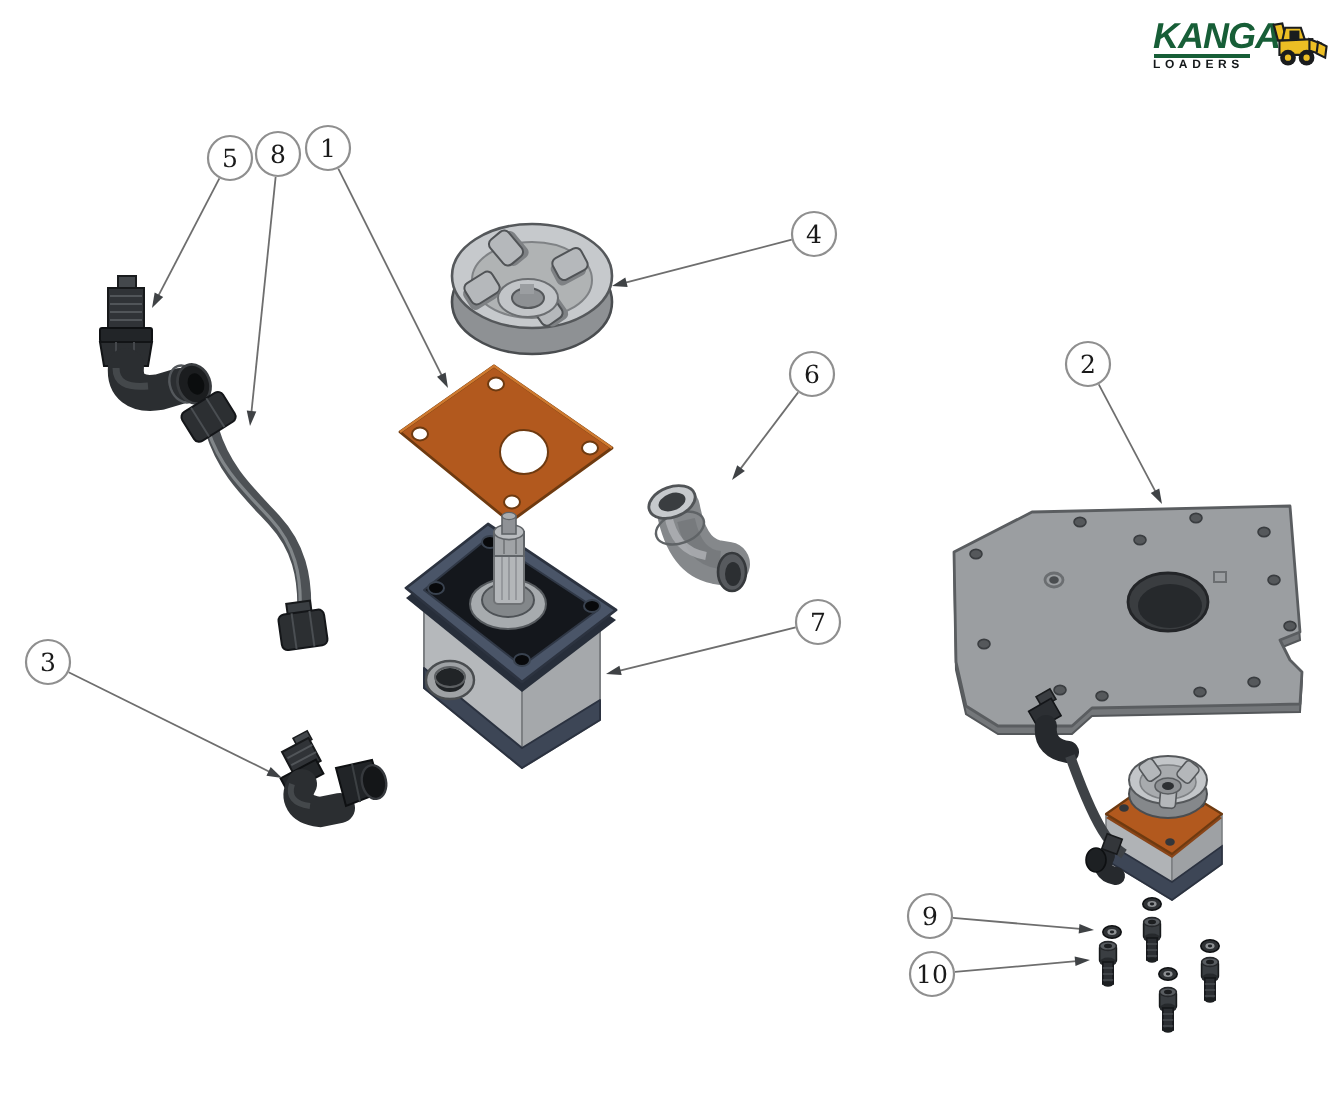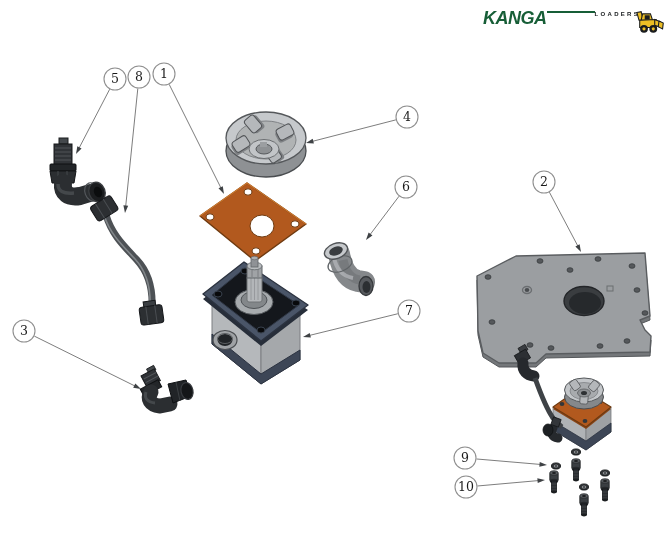--- a/index.html
+++ b/index.html
@@ -1,21 +1,21 @@
 <!DOCTYPE html>
 <html><head>
 <meta charset="utf-8">
 <style>
   html,body{margin:0;padding:0;background:#ffffff;}
   .stage{position:relative;width:668px;height:560px;background:#ffffff;overflow:hidden;
          font-family:"Liberation Sans",sans-serif;}
   .diagram-svg{position:absolute;left:0;top:0;}
   
   .logo{position:absolute;top:10px;right:4px;display:flex;align-items:flex-start;}
-  .logo-left{display:flex;flex-direction:row;align-items:flex-start;}
+  .logo-left{display:flex;flex-direction:column;align-items:flex-start;}
   .brand{font-weight:bold;font-style:italic;font-size:18px;line-height:16px;
          color:#175e37;letter-spacing:-0.5px;font-family:"Liberation Sans",sans-serif;}
   .logo-underline{width:48px;height:2px;background:#175e37;margin-top:1px;}
   .subtitle{font-size:6px;font-weight:bold;letter-spacing:2.3px;color:#14181a;
             margin-top:1px;font-family:"Liberation Sans",sans-serif;}
   .loader-icon{margin-left:-6px;margin-top:-2px;}
 </style>
 </head>
 <body>
 

